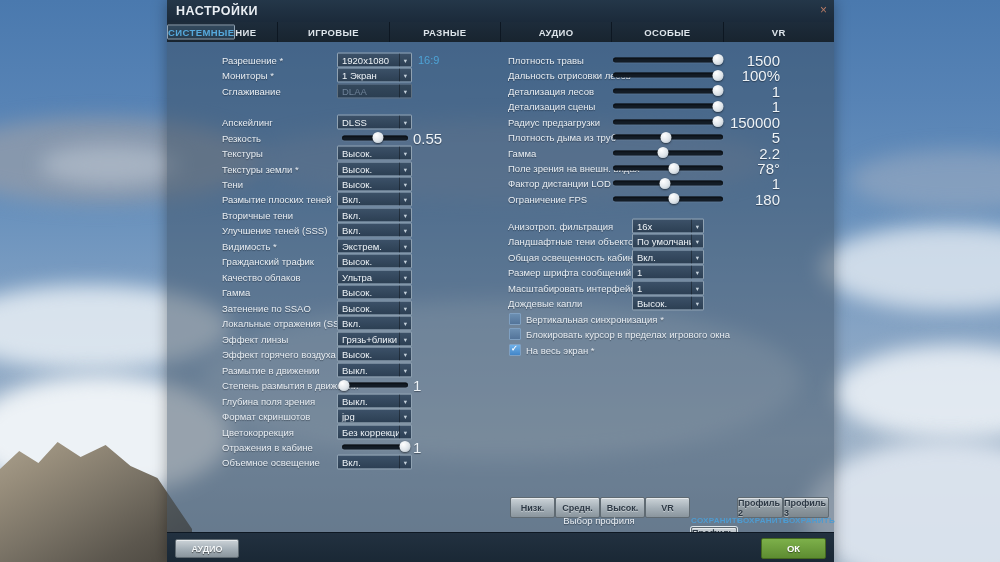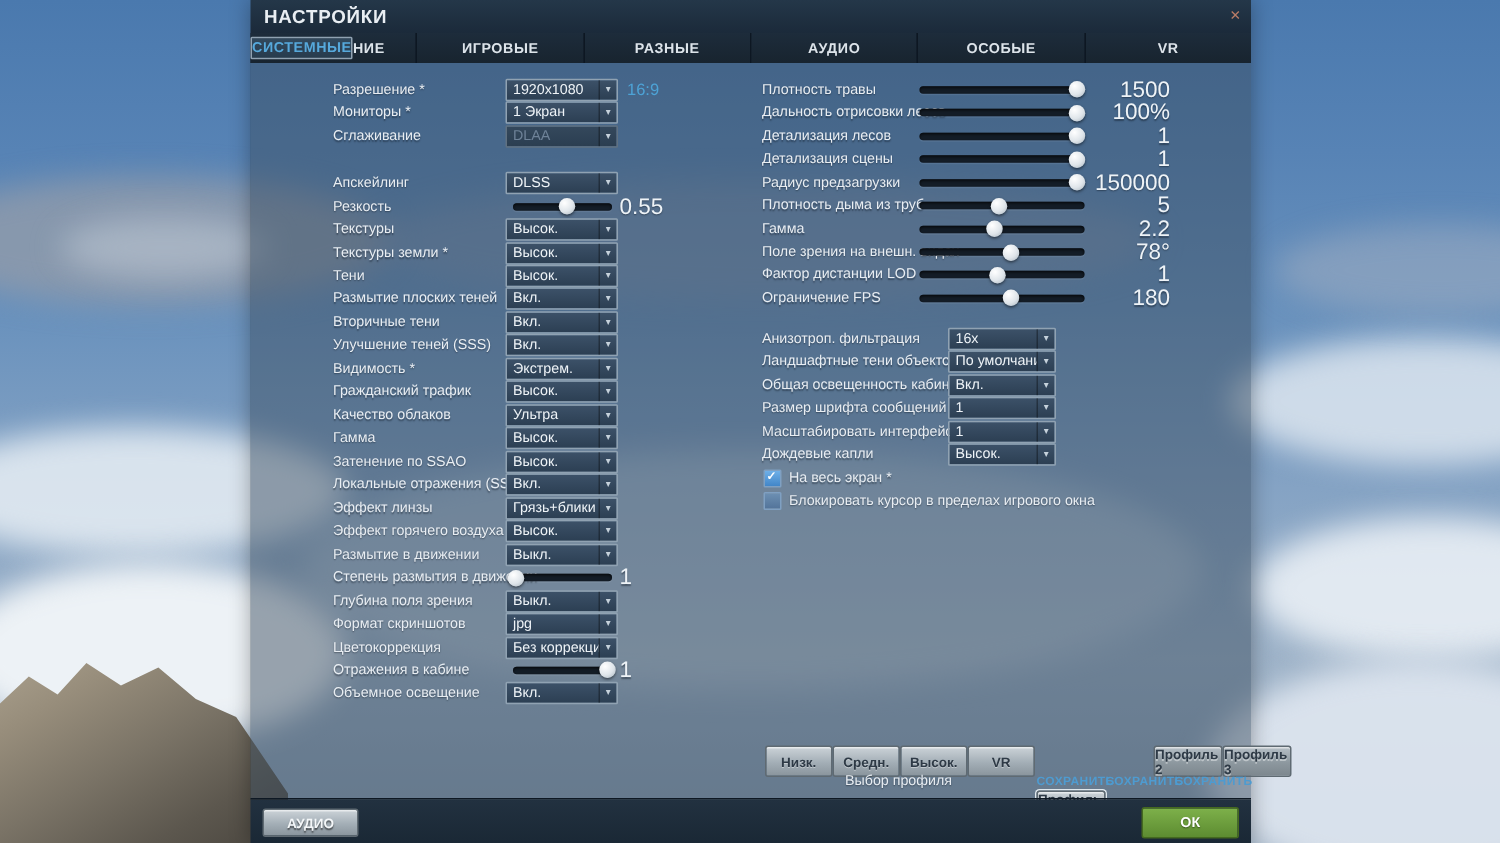--- a/index.html
+++ b/index.html
@@ -87,21 +87,21 @@
   .cb-lbl{left:18px;}
 
   
   .silver{background:linear-gradient(#ccd3d8,#a3aeb6 55%,#8a959d);
     border:1px solid #5f6a72;border-radius:2px;
     box-shadow:inset 0 1px 0 rgba(255,255,255,.55);}
   .preset{position:absolute;top:455px;height:19px;display:flex;align-items:center;
     justify-content:center;font-size:9px;font-weight:bold;color:#2e3a46;
     text-shadow:0 1px 0 rgba(255,255,255,.4);cursor:pointer;}
   .preset.selp{box-shadow:0 0 0 1px #dfe7ec,inset 0 1px 0 rgba(255,255,255,.55);margin-top:30px;}
-  .preset.dim{background:linear-gradient(#b6bfc6,#8d989f 55%,#7d878e);margin-left:32px;}
+  .preset.dim{background:linear-gradient(#b6bfc6,#8d989f 55%,#7d878e);}
   .caption{position:absolute;top:473px;left:343px;width:178px;text-align:center;
     font-size:9.5px;color:#e8edf2;text-shadow:0 1px 1px rgba(10,20,30,.45);}
   .save{position:absolute;top:474px;width:44px;text-align:center;
     font-size:8px;font-weight:bold;color:#4e9bd0;letter-spacing:.3px;cursor:pointer;}
 
   
   .footer{position:absolute;left:0;right:0;bottom:0;height:29px;
     background:linear-gradient(#223140,#1a2835);border-top:1px solid #0e1823;}
   .btn{display:flex;align-items:center;justify-content:center;font-weight:bold;cursor:pointer;}
   .btn-cancel{position:absolute;left:8px;top:6px;width:62px;height:17px;
@@ -464,26 +464,30 @@
           </div>
         </div>
         <div class="row">
           <span class="lbl">Дождевые капли</span>
           <div class="sel">
             <span class="txt">Высок.</span>
             <span class="arr">▾</span>
           </div>
         </div>
         <div class="row">
+          <div class="cb"></div>
+          <span class="lbl cb-lbl">Вертикальная синхронизация *</span>
+        </div>
+        <div class="row">
+          <div class="cb"></div>
+          <span class="lbl cb-lbl">Блокировать курсор в пределах игрового окна</span>
+        </div>
+        <div class="row">
           <div class="cb on"></div>
           <span class="lbl cb-lbl">На весь экран *</span>
-        </div>
-        <div class="row">
-          <div class="cb"></div>
-          <span class="lbl cb-lbl">Блокировать курсор в пределах игрового окна</span>
         </div>
       </div>
     <div id="presets">
         <div class="preset silver" style="left: 343px; width: 43px;">Низк.</div>
         <div class="preset silver" style="left: 388px; width: 43px;">Средн.</div>
         <div class="preset silver" style="left: 433px; width: 43px;">Высок.</div>
         <div class="preset silver" style="left: 478px; width: 43px;">VR</div>
         <div class="preset silver selp" style="left: 524px; width: 44px;">Профиль 1</div>
         <div class="save" style="left: 524px;">СОХРАНИТЬ</div>
         <div class="preset silver dim" style="left: 570px; width: 44px;">Профиль 2</div>

